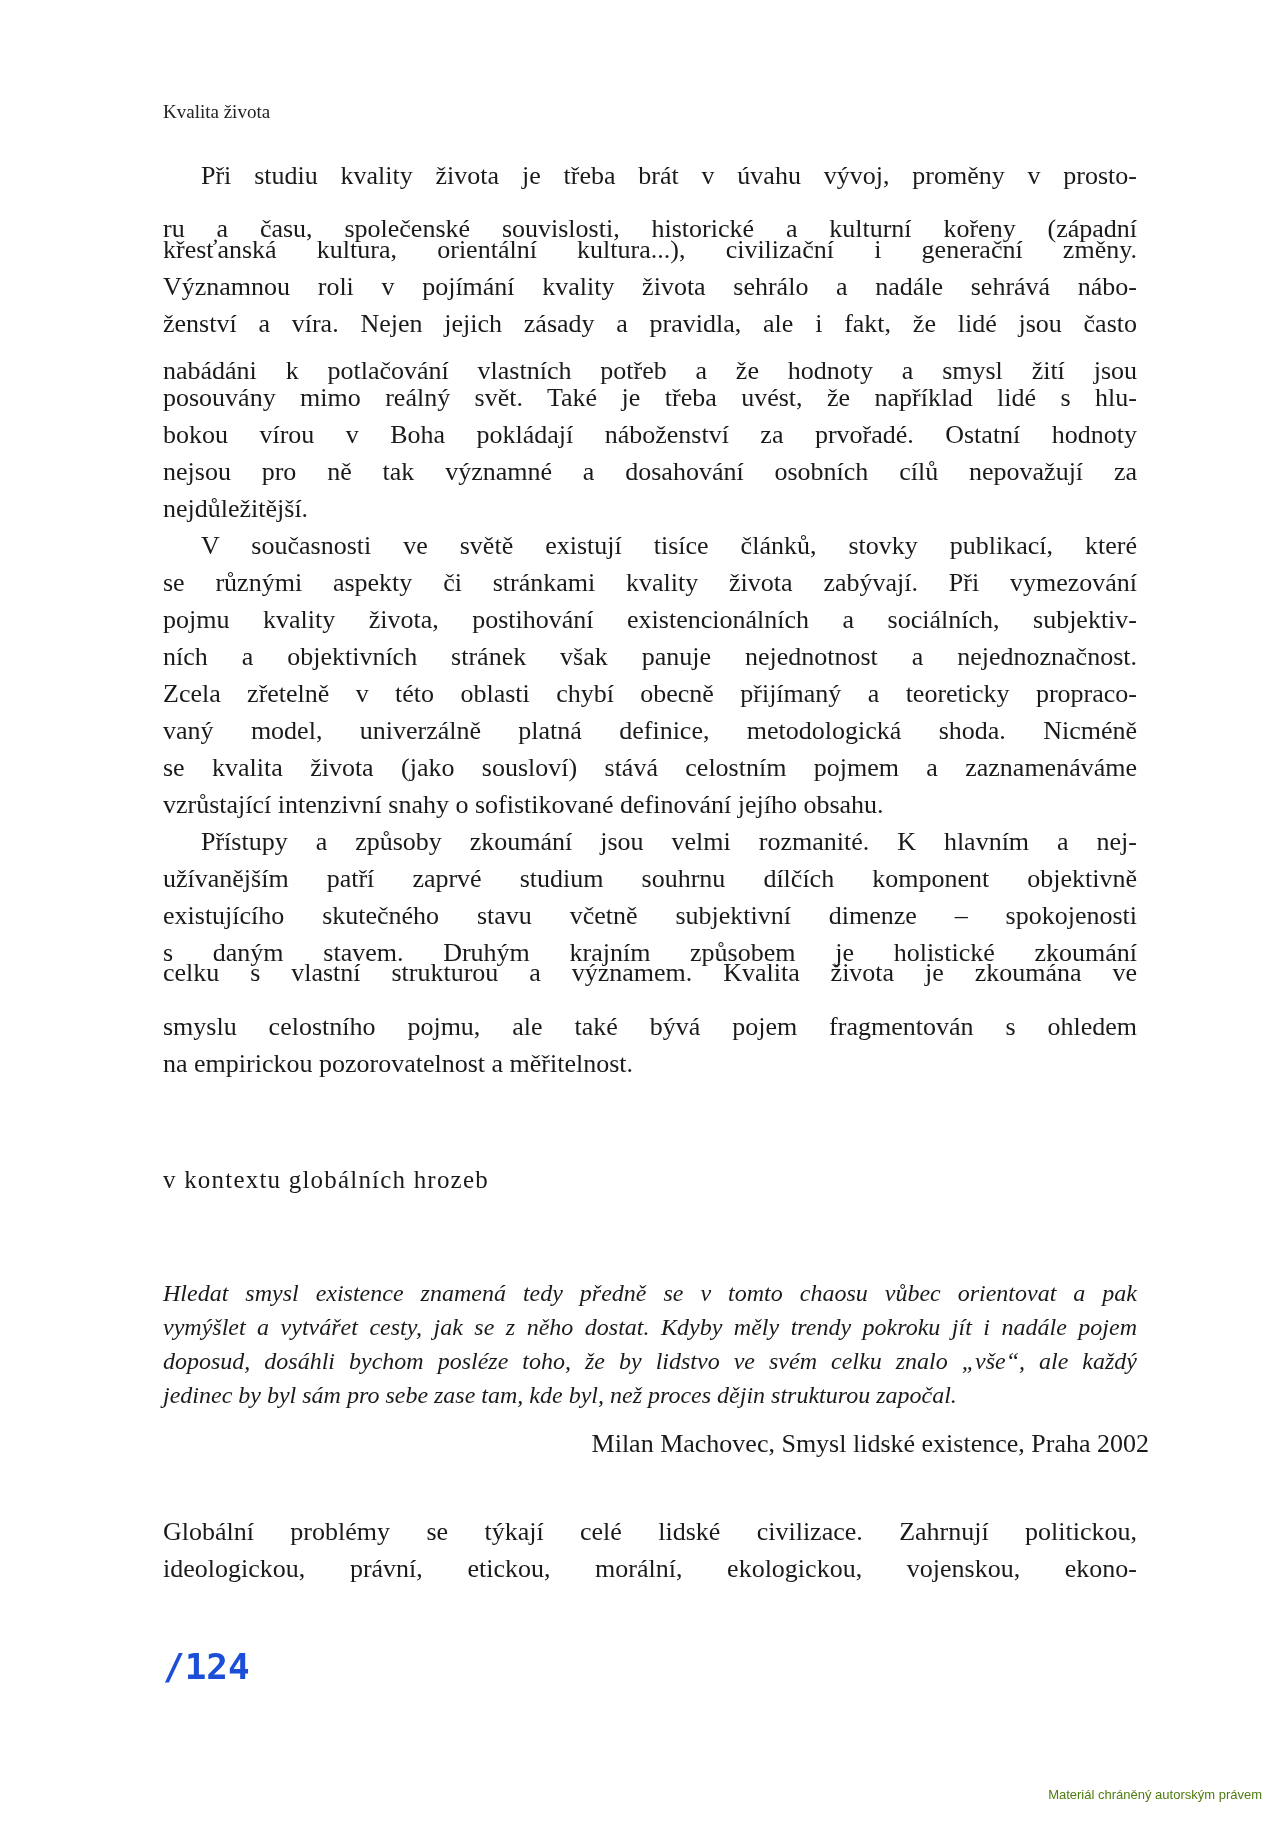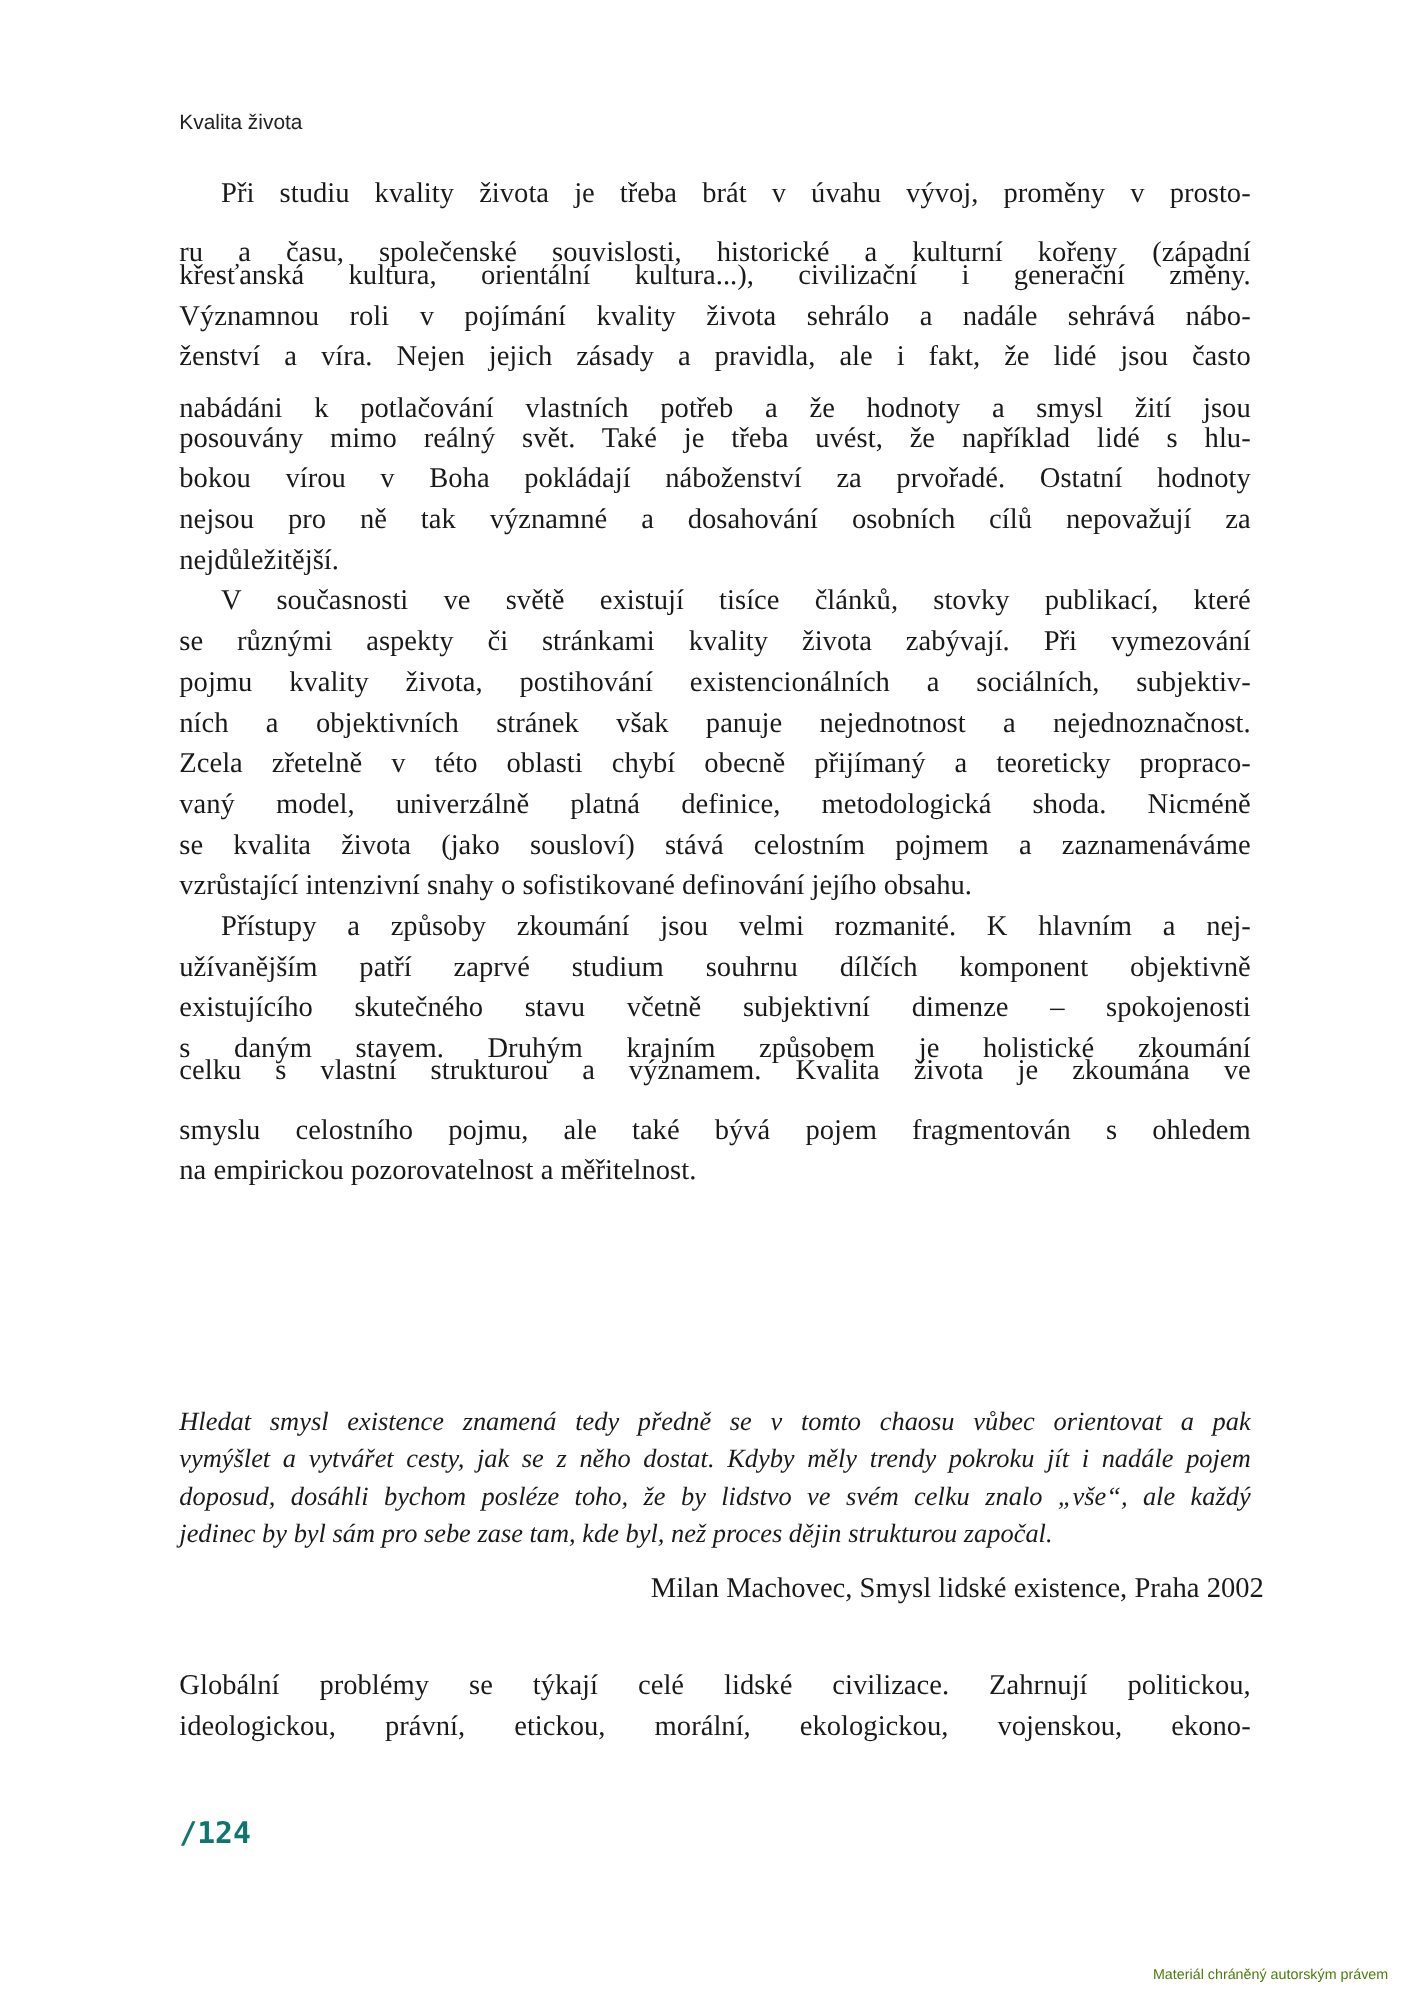--- a/index.html
+++ b/index.html
@@ -11,21 +11,21 @@
       width: 1280px;
       height: 1822px;
       position: relative;
       overflow: hidden;
       color: #1a1a1a;
     }
     .running-head {
       position: absolute;
       left: 163px;
       top: 100px;
-      font-family: Liberation Sans, sans-serif;
+      font-family: Liberation Serif, serif;
       font-size: 19px;
       color: #222;
       line-height: 24px;
     }
     .body-block {
       position: absolute;
       left: 163px;
       width: 974px;
       font-family: "Liberation Serif", "DejaVu Serif", serif;
       font-size: 26px;
@@ -95,23 +95,23 @@
       line-height: 36px;
       white-space: nowrap;
       color: #1a1a1a;
     }
     .page-number {
       position: absolute;
       left: 163px;
       top: 1650px;
       font-family: "DejaVu Sans Mono", "Liberation Mono", monospace;
       font-weight: bold;
-      font-size: 27px;
+      font-size: 36px;
       line-height: 34px;
-      color: #0f766e;
+      color: #1d4ed8;
     }
     .watermark {
       position: absolute;
       right: 18px;
       top: 1786px;
       font-family: "Liberation Sans", "DejaVu Sans", sans-serif;
       font-size: 13px;
       color: #4d7c0f;
       line-height: 18px;
     }
@@ -149,20 +149,21 @@
   <div class="line indent" style="top:0px;">Přístupy a způsoby zkoumání jsou velmi rozmanité. K hlavním a nej-</div>
   <div class="line" style="top:37px;">užívanějším patří zaprvé studium souhrnu dílčích komponent objektivně</div>
   <div class="line" style="top:74px;">existujícího skutečného stavu včetně subjektivní dimenze – spokojenosti</div>
   <div class="line" style="top:111px;">s daným stavem. Druhým krajním způsobem je holistické zkoumání</div>
   <div class="line" style="top:131px;">celku s vlastní strukturou a významem. Kvalita života je zkoumána ve</div>
   <div class="line" style="top:185px;">smyslu celostního pojmu, ale také bývá pojem fragmentován s ohledem</div>
   <div class="line last" style="top:222px;">na empirickou pozorovatelnost a měřitelnost.</div>
 </div>
 
 <div class="section-title">
+  <div>v kontextu globálních hrozeb</div>
 </div>
 
 <div class="quote-block">
   <div class="qline" style="top:0px;">Hledat smysl existence znamená tedy předně se v tomto chaosu vůbec orientovat a pak</div>
   <div class="qline" style="top:34px;">vymýšlet a vytvářet cesty, jak se z něho dostat. Kdyby měly trendy pokroku jít i nadále pojem</div>
   <div class="qline" style="top:68px;">doposud, dosáhli bychom posléze toho, že by lidstvo ve svém celku znalo „vše“, ale každý</div>
   <div class="qline last" style="top:102px;">jedinec by byl sám pro sebe zase tam, kde byl, než proces dějin strukturou započal.</div>
 </div>
 
 <div class="attribution">Milan Machovec, Smysl lidské existence, Praha 2002</div>

